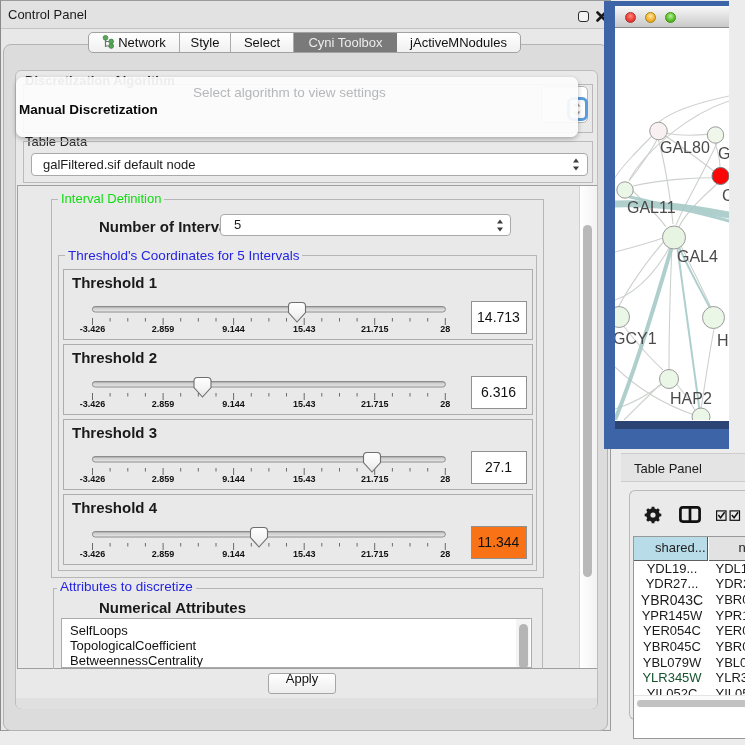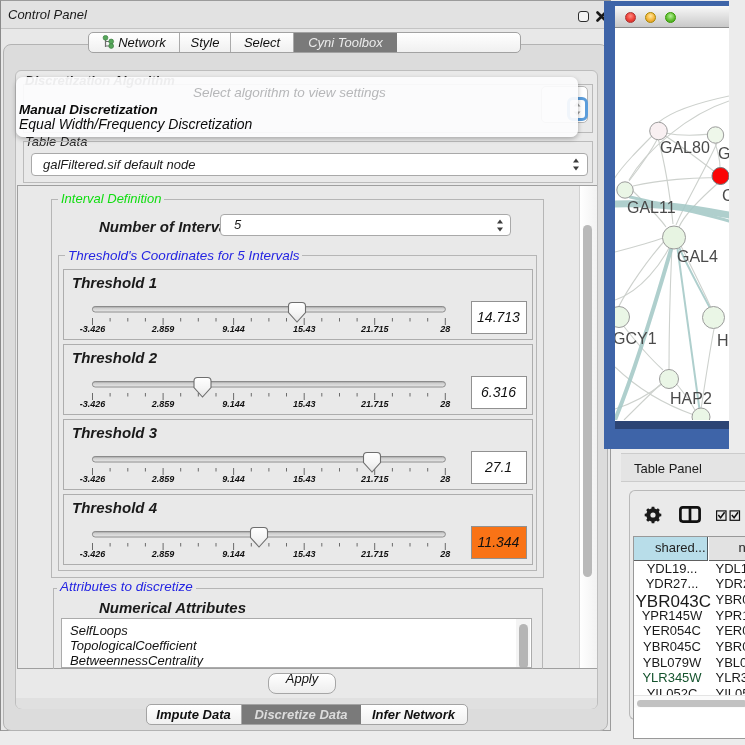--- a/index.html
+++ b/index.html
@@ -5,21 +5,21 @@
 * { margin:0; padding:0; box-sizing:border-box; }
 html,body { width:745px; height:745px; overflow:hidden; }
 body { font-family:"Liberation Sans", sans-serif; background:#ececec; position:relative; }
 .abs { position:absolute; }
 .b13 { font-size:15px; font-weight:bold; color:#1a1a1a; }
 .r13 { font-size:13px; color:#1a1a1a; }
 </style>
 </head>
 <body>
 
-<div class="abs" id="cpwin" style="left:0;top:0;width:611px;height:731px;background:#e8e8e8;border:1px solid #9b9b9b;border-left-color:#8a8a8a;font-style:italic;">
+<div class="abs" id="cpwin" style="left:0;top:0;width:611px;height:731px;background:#e8e8e8;border:1px solid #9b9b9b;border-left-color:#8a8a8a;">
 
   <div class="abs" style="left:0;top:0;width:609px;height:28px;background:#e2e2e2;border-bottom:1px solid #c4c4c4;">
     <div class="abs r13" style="left:7px;top:5.5px;">Control Panel</div>
     <div class="abs" style="left:576.5px;top:10px;width:11px;height:11px;border:1.8px solid #2c2c2c;border-radius:3px;background:#f4f4f4;"></div>
     <svg class="abs" style="left:595px;top:10px;" width="11" height="11" viewBox="0 0 11 11">
         <path d="M1.5 1.5 L9.5 9.5 M9.5 1.5 L1.5 9.5" stroke="#181818" stroke-width="2.6" stroke-linecap="round"></path>
       </svg>
   </div>
 
   <div class="abs" style="left:2px;top:43px;width:605px;height:687px;background:#dcdcdc;border:1px solid #b3b3b3;border-radius:8px;"></div>
@@ -31,36 +31,36 @@
       <svg width="13" height="15" viewBox="0 0 13 15" style="margin-right:3px;">
           <path d="M3.5 3 L3.5 12 M3.5 6.5 L9 6.5 M3.5 11 L9 11" stroke="#6f6f6f" stroke-width="1.2" fill="none"></path>
           <circle cx="3.5" cy="2.8" r="2.4" fill="#55a75a" stroke="#3c7c41" stroke-width="0.7"></circle>
           <circle cx="9.2" cy="6.5" r="2.4" fill="#55a75a" stroke="#3c7c41" stroke-width="0.7"></circle>
           <circle cx="9.2" cy="11" r="2.4" fill="#55a75a" stroke="#3c7c41" stroke-width="0.7"></circle>
         </svg>
       Network</div>
     <div style="width:51px;border-right:1px solid #aaaaaa;display:flex;align-items:center;justify-content:center;font-size:13px;color:#111;">Style</div>
     <div style="width:63px;border-right:1px solid #aaaaaa;display:flex;align-items:center;justify-content:center;font-size:13px;color:#111;">Select</div>
     <div style="width:103px;background:#7a7a7a;display:flex;align-items:center;justify-content:center;font-size:13px;color:#ececec;">Cyni Toolbox</div>
+    <div style="flex:1;display:flex;align-items:center;justify-content:center;font-size:13px;color:#111;">jActiveMNodules</div>
   </div>
 
   <div class="abs" style="left:22px;top:83px;width:570px;height:49px;border:1px solid #b9b9b9;"></div>
 
   <div class="abs" style="left:540px;top:85px;width:47px;height:37px;background:#ffffff;border:1px solid #b5b5b5;border-radius:5px;"></div>
   <div class="abs" style="left:566px;top:96px;width:21px;height:23.5px;border:3px solid #5b9ddb;border-radius:6px;background:#fdfdfd;"></div>
   <svg class="abs" style="left:569px;top:100px;" width="14" height="16" viewBox="0 0 14 16">
       <path d="M7 1 L10.5 5.5 L3.5 5.5 Z M7 15 L10.5 10.5 L3.5 10.5 Z" fill="#9a9a9a"></path>
     </svg>
 
   <div class="abs" style="left:24px;top:71.5px;font-size:13px;font-weight:bold;color:#2a2a2a;z-index:1;">Discretization Algorithm</div>
 
   <div class="abs" style="left:15px;top:76px;width:562px;height:60px;background:rgba(252,252,253,0.93);border-radius:7px;box-shadow:0 2px 5px rgba(0,0,0,0.28);z-index:5;"></div>
   <div class="abs" style="left:192px;top:83.5px;font-size:13.5px;color:#b6b7b9;z-index:6;">Select algorithm to view settings</div>
   <div class="abs" style="left:18px;top:101px;font-size:13.5px;font-weight:bold;color:#0a0a0a;z-index:6;">Manual Discretization</div>
-  <div class="abs" style="left:18px;top:114.5px;font-size:14px;color:#0a0a0a;z-index:6;">Equal Width/Frequency Discretization</div>
 
   <div class="abs r13" style="left:24px;top:133px;color:#2a2a2a;">Table Data</div>
   <div class="abs" style="left:22px;top:140px;width:570px;height:42px;border:1px solid #bbbbbb;"></div>
   <div class="abs" style="left:30px;top:152px;width:557px;height:23px;background:#ffffff;border:1px solid #a9a9a9;border-radius:4px;"></div>
   <div class="abs r13" style="left:42px;top:156px;">galFiltered.sif default node</div>
   <svg class="abs" style="left:571px;top:157px;" width="8" height="13" viewBox="0 0 8 13">
       <path d="M4 0.5 L7 4.5 L1 4.5 Z M4 12.5 L7 8.5 L1 8.5 Z" fill="#3c3c3c"></path>
     </svg>
 
   <div class="abs" style="left:16px;top:184px;width:580px;height:484px;border:1px solid #9f9f9f;background:#e9e9e9;"></div>
@@ -276,29 +276,24 @@
   <div class="abs" style="left:56px;top:578px;background:#e9e9e9;padding:0 3px;font-size:13.5px;color:#2424e2;">Attributes to discretize</div>
   <div class="abs b13" style="left:57px;top:598px;margin-left:41px;">Numerical Attributes</div>
   <div class="abs" style="left:60px;top:617px;width:471px;height:50px;background:#ffffff;border:1px solid #ababab;overflow:hidden;">
     <div style="position:absolute;left:8px;top:3.5px;font-size:13px;color:#111;">SelfLoops</div>
     <div style="position:absolute;left:8px;top:18.5px;font-size:13px;color:#111;">TopologicalCoefficient</div>
     <div style="position:absolute;left:8px;top:33.5px;font-size:13px;color:#111;">BetweennessCentrality</div>
     <div style="position:absolute;right:1px;top:0;width:14px;height:50px;background:#f4f4f4;"></div>
     <div style="position:absolute;right:3px;top:5px;width:9px;height:45px;background:#b5b5b5;border-radius:4.5px;"></div>
   </div>
 
-  <div class="abs" style="left:267px;top:672px;width:68px;height:20.5px;background:linear-gradient(#ffffff,#ededed);border:1px solid #a6a6a6;border-radius:8px;display:flex;align-items:center;justify-content:center;padding-bottom:10px;font-size:13px;color:#111;">Apply</div>
+  <div class="abs" style="left:267px;top:672px;width:68px;height:20.5px;background:linear-gradient(#ffffff,#ededed);border:1px solid #a6a6a6;border-radius:3px;display:flex;align-items:center;justify-content:center;padding-bottom:10px;font-size:13px;color:#111;">Apply</div>
 
   <div class="abs" style="left:15px;top:697px;width:581px;height:11px;background:#e0e0e0;border-radius:0 0 6px 6px;"></div>
 
-  <div class="abs" style="left:144.5px;top:703px;width:322px;height:21px;background:linear-gradient(#ffffff,#f0f0f0);border:1px solid #a3a3a3;border-radius:5px;overflow:hidden;display:flex;">
-    <div style="width:95px;border-right:1px solid #aaaaaa;display:flex;align-items:center;justify-content:center;font-size:13px;font-weight:bold;color:#111;">Impute Data</div>
-    <div style="width:119px;background:#7a7a7a;display:flex;align-items:center;justify-content:center;font-size:13px;font-weight:bold;color:#dcdcdc;">Discretize Data</div>
-    <div style="flex:1;display:flex;align-items:center;justify-content:center;font-size:13px;font-weight:bold;color:#111;">Infer Network</div>
-  </div>
 </div>
 
 <div class="abs" style="left:615px;top:369px;width:3px;height:3px;background:#9a9a9a;border-radius:50%;"></div>
 
 <div class="abs" style="left:604px;top:1px;width:125px;height:448px;background:#3e64a8;">
   <div class="abs" style="left:11px;top:5px;width:114px;height:415px;background:#ffffff;box-shadow:0 8px 0 #2c4474;">
     <div class="abs" style="left:0;top:0;width:114px;height:22px;background:linear-gradient(#f8f8f8,#c9c9c9);border-bottom:1px solid #8a8a8a;"></div>
     <div class="abs" style="left:10px;top:6px;width:11px;height:11px;border-radius:50%;background:radial-gradient(circle at 50% 35%, #ff8a80 0%, #ee4038 55%, #c62e24 100%);border:0.5px solid #a33;"></div>
     <div class="abs" style="left:30px;top:6px;width:11px;height:11px;border-radius:50%;background:radial-gradient(circle at 50% 35%, #ffe9a0 0%, #f5b53b 55%, #cd8f21 100%);border:0.5px solid #a80;"></div>
     <div class="abs" style="left:50px;top:6px;width:11px;height:11px;border-radius:50%;background:radial-gradient(circle at 50% 35%, #b6f09a 0%, #62c033 55%, #3f9a1d 100%);border:0.5px solid #390;"></div>
@@ -388,21 +383,21 @@
         <span style="position:absolute;left:21px;top:3px;">shared...</span>
       </div>
     <div class="abs" style="left:75px;top:0;width:38px;height:23.5px;background:#e2e2e2;border-bottom:1px solid #606060;font-size:13px;color:#222;">
         <span style="position:absolute;left:29.5px;top:3px;">n...</span>
       </div>
     <div id="tprows">
         <div class="abs" style="left:1.5px;top:23.5px;width:73px;text-align:center;font-size:13px;color:#1a1a1a;">YDL19...</div>
         <div class="abs" style="left:81.5px;top:23.5px;font-size:13px;color:#1a1a1a;white-space:nowrap;">YDL1...</div>
         <div class="abs" style="left:1.5px;top:39.2px;width:73px;text-align:center;font-size:13px;color:#1a1a1a;">YDR27...</div>
         <div class="abs" style="left:81.5px;top:39.2px;font-size:13px;color:#1a1a1a;white-space:nowrap;">YDR2...</div>
-        <div class="abs" style="left:1.5px;top:54.9px;width:73px;text-align:center;font-size:17px;color:#1a1a1a;">YBR043C</div>
+        <div class="abs" style="left:1.5px;top:54.9px;width:73px;text-align:center;font-size:14px;color:#1a1a1a;">YBR043C</div>
         <div class="abs" style="left:81.5px;top:54.9px;font-size:13px;color:#1a1a1a;white-space:nowrap;">YBR04</div>
         <div class="abs" style="left:1.5px;top:70.6px;width:73px;text-align:center;font-size:13px;color:#1a1a1a;">YPR145W</div>
         <div class="abs" style="left:81.5px;top:70.6px;font-size:13px;color:#1a1a1a;white-space:nowrap;">YPR14</div>
         <div class="abs" style="left:1.5px;top:86.3px;width:73px;text-align:center;font-size:13px;color:#1a1a1a;">YER054C</div>
         <div class="abs" style="left:81.5px;top:86.3px;font-size:13px;color:#1a1a1a;white-space:nowrap;">YER05</div>
         <div class="abs" style="left:1.5px;top:102.0px;width:73px;text-align:center;font-size:13px;color:#1a1a1a;">YBR045C</div>
         <div class="abs" style="left:81.5px;top:102.0px;font-size:13px;color:#1a1a1a;white-space:nowrap;">YBR04</div>
         <div class="abs" style="left:1.5px;top:117.7px;width:73px;text-align:center;font-size:13px;color:#1a1a1a;">YBL079W</div>
         <div class="abs" style="left:81.5px;top:117.7px;font-size:13px;color:#1a1a1a;white-space:nowrap;">YBL07</div>
         <div class="abs" style="left:1.5px;top:133.4px;width:73px;text-align:center;font-size:13px;color:#14532d;">YLR345W</div>

